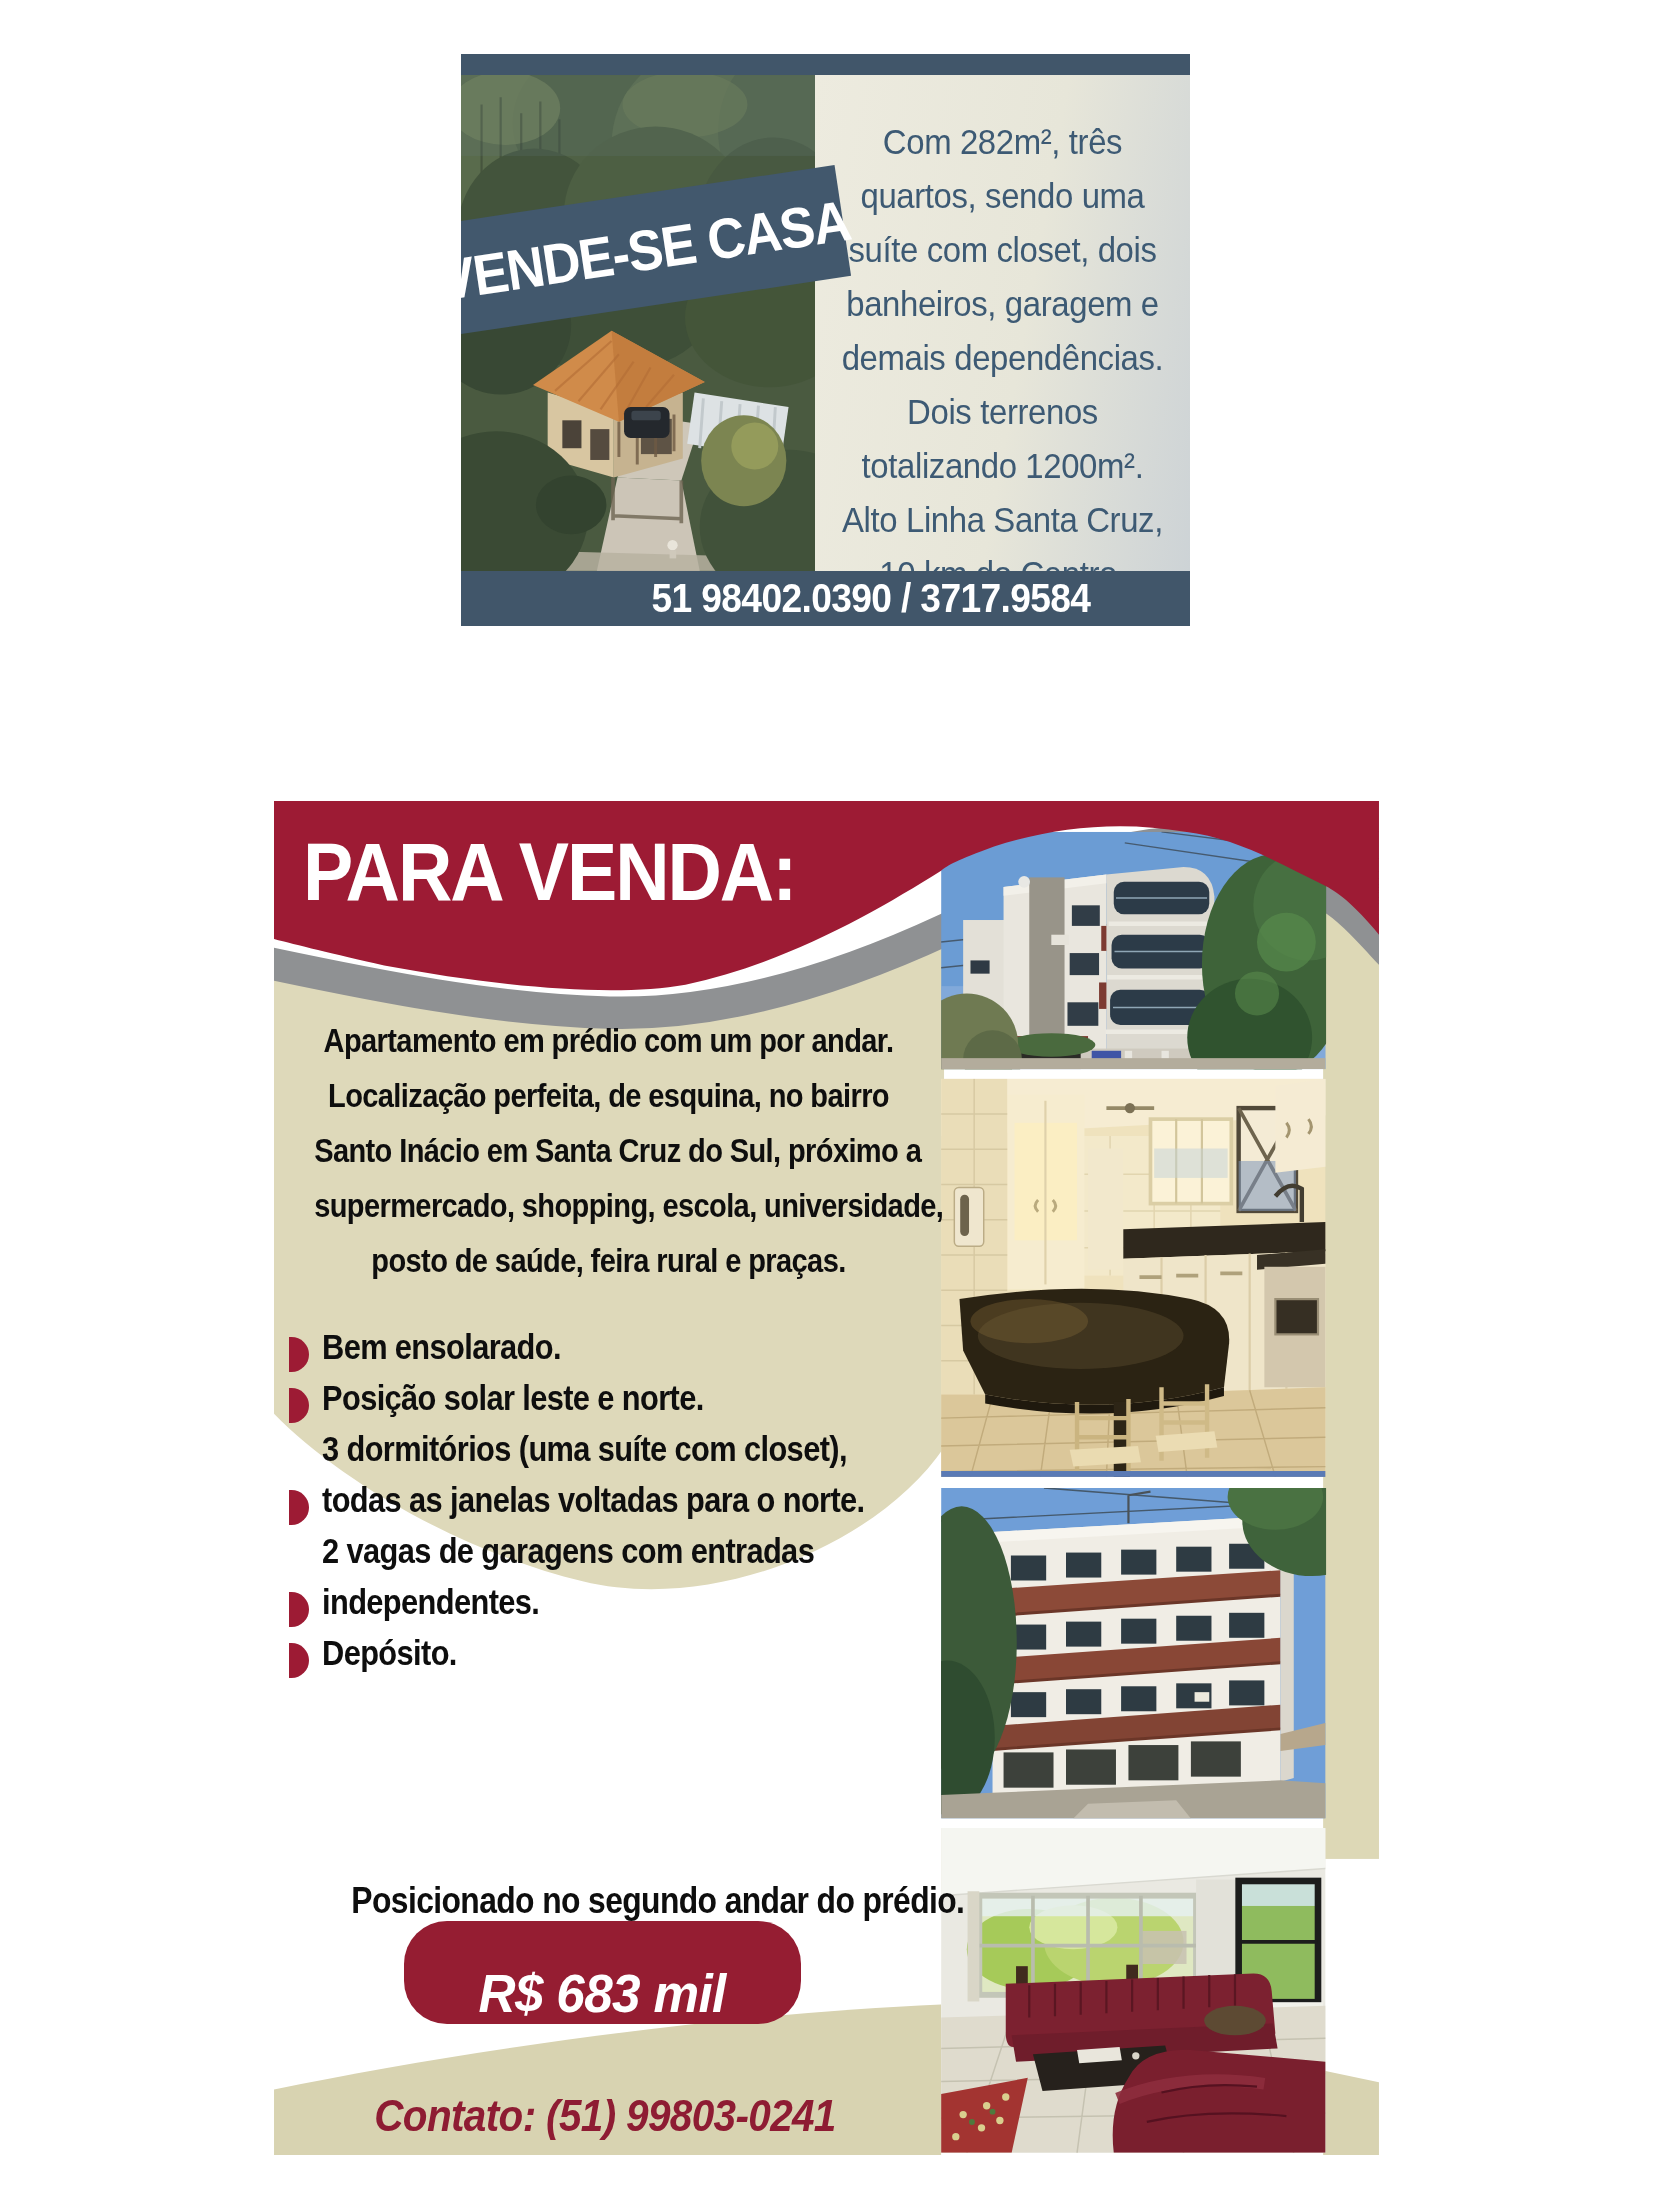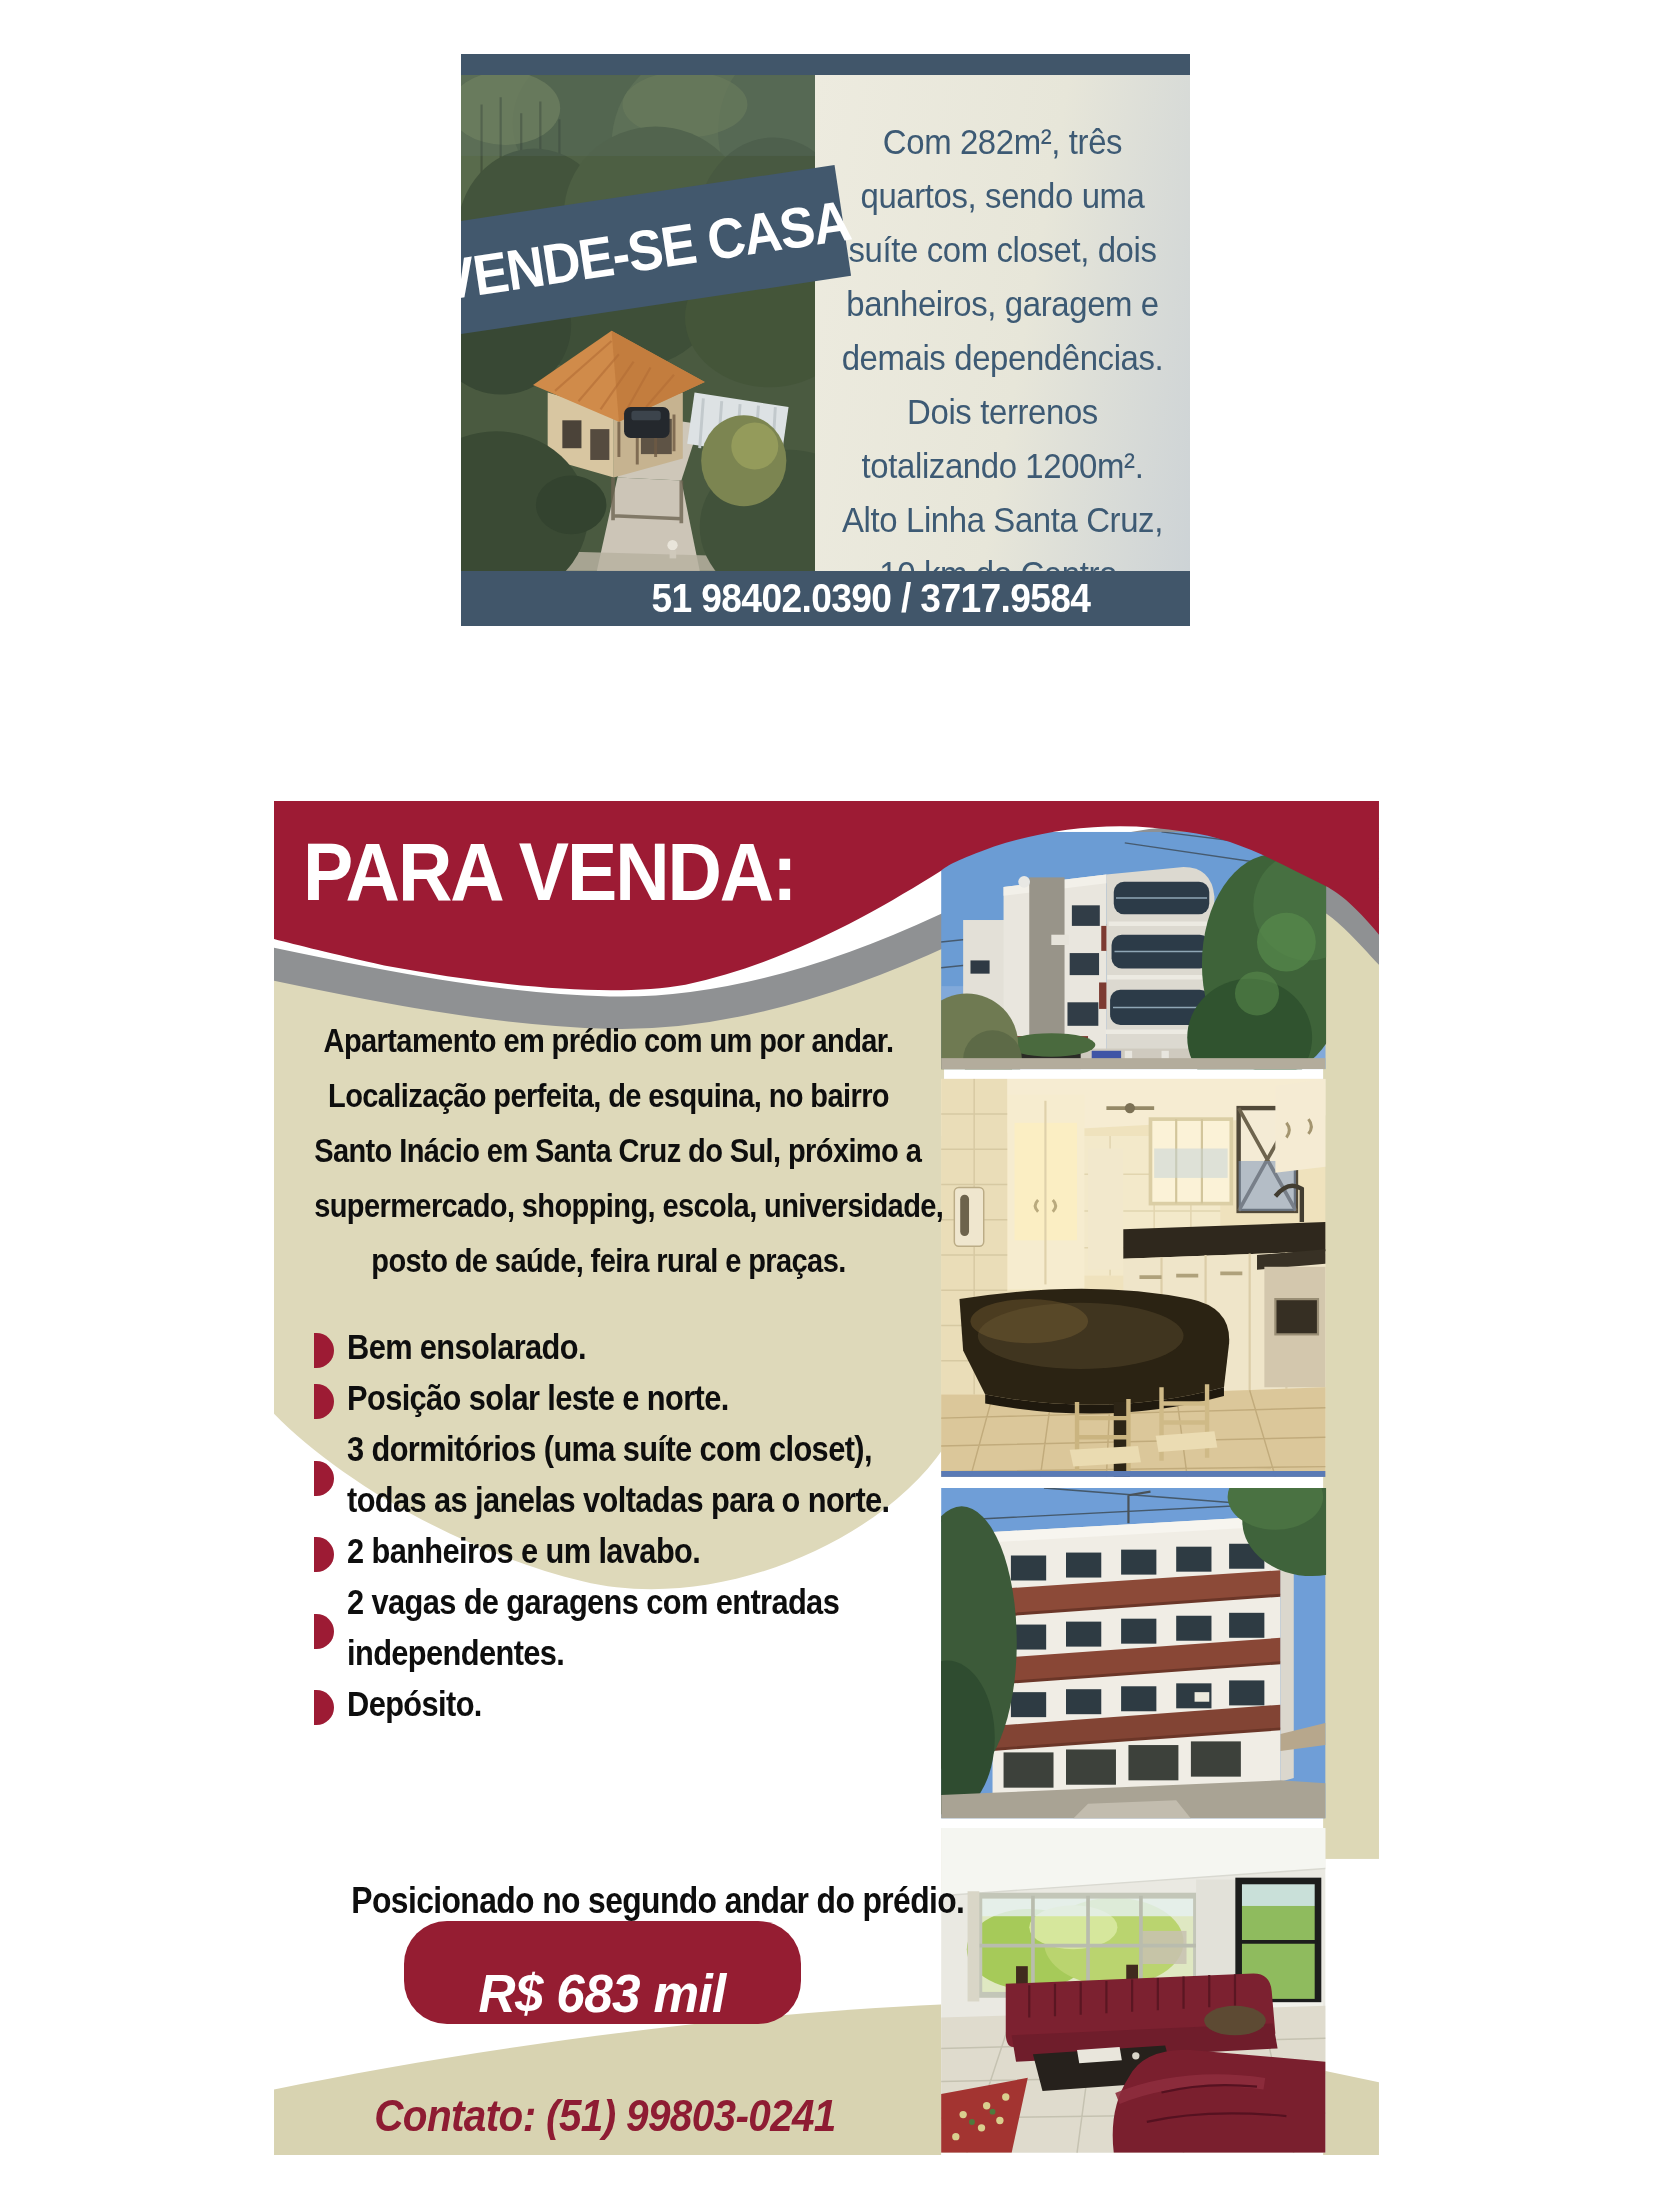--- a/index.html
+++ b/index.html
@@ -30,21 +30,21 @@
   .ad2 svg.bg{position:absolute;left:0;top:0;width:1105px;height:1354px;z-index:0;}
   .ad2 .overlay{position:absolute;left:0;top:0;width:1105px;height:1354px;z-index:2;}
   .ad2 .title{position:absolute;left:29px;top:31px;color:#ffffff;font-weight:bold;font-size:81px;
               line-height:81px;letter-spacing:-2.2px;transform:scaleX(0.93);transform-origin:left top;
               white-space:nowrap;}
   .ad2 .intro{position:absolute;left:0;top:212px;width:669px;text-align:center;font-weight:bold;
               font-size:33px;line-height:55px;color:#0e0e0e;letter-spacing:-0.7px;
               transform:scaleX(0.88);transform-origin:center top;}
   .ad2 .intro div{white-space:nowrap;}
   .ad2 .bullets{position:absolute;left:14.7px;top:520px;width:735px;}
-  .brow{display:flex;align-items:center;margin-left:25px;}
+  .brow{display:flex;align-items:flex-end;}
   .bullet{flex:0 0 20.6px;height:35px;margin-top:8px;margin-right:13.2px;background:#9d1b34;
           border-radius:0 19px 19px 0;}
   .btxt{font-weight:bold;font-size:35px;line-height:51px;color:#0e0e0e;letter-spacing:-0.7px;
         transform:scaleX(0.88);transform-origin:left top;}
   .btxt div{white-space:nowrap;}
   .ad2 .note{position:absolute;left:29px;top:1079px;width:691px;text-align:center;font-weight:bold;
              font-size:37px;line-height:41px;color:#0e0e0e;letter-spacing:-0.7px;
              transform:scaleX(0.86);transform-origin:center top;}
   .ad2 .note div{white-space:nowrap;}
   .ad2 .pricepill{position:absolute;left:130px;top:1120px;width:397px;height:103px;background:#951d32;
@@ -383,26 +383,20 @@
         <div class="brow">
           <span class="bullet"></span>
           <div class="btxt">
               <div>3 dormitórios (uma suíte com closet),</div>
               <div>todas as janelas voltadas para o norte.</div>
             </div>
         </div>
         <div class="brow">
           <span class="bullet"></span>
           <div class="btxt">
-              <div>2 banheiros e um lavabo.</div>
-            </div>
-        </div>
-        <div class="brow">
-          <span class="bullet"></span>
-          <div class="btxt">
               <div>2 vagas de garagens com entradas</div>
               <div>independentes.</div>
             </div>
         </div>
         <div class="brow">
           <span class="bullet"></span>
           <div class="btxt">
               <div>Depósito.</div>
             </div>
         </div>

